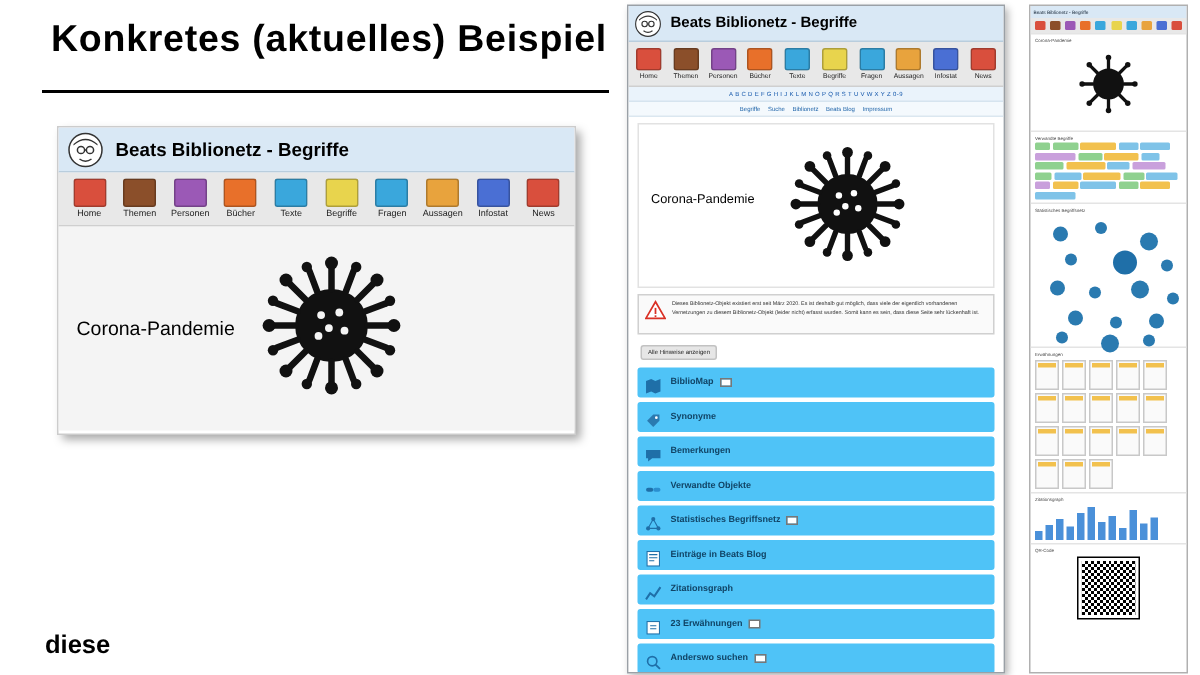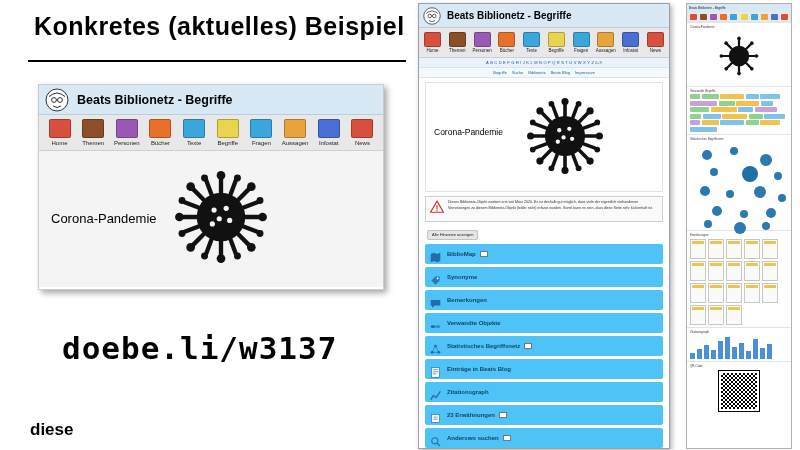--- a/index.html
+++ b/index.html
@@ -453,21 +453,20 @@
               <circle cx="66" cy="50" r="3"></circle>
             <circle cx="58" cy="62" r="3"></circle>
               <circle cx="70" cy="64" r="3"></circle>
             <circle cx="50" cy="68" r="3"></circle>
           </g>
         </svg>
       </span>
     </div>
   </div>
 
-  <div class="slide-url">doebe.li/w3137</div>
   <div class="slide-footer">diese</div>
 </div>
 
 <div id="browser">
   <div class="b-head">
     <span class="logo">
       <svg viewBox="0 0 24 24" width="18" height="18">
         <circle cx="12" cy="12" r="11" fill="#fff" stroke="#333" stroke-width="1"></circle>
         <path d="M4 9 Q12 2 20 9 L20 8 Q12 1 4 8 Z" fill="#333"></path>
         <circle cx="9" cy="12" r="2.4" fill="none" stroke="#333" stroke-width="1"></circle>

